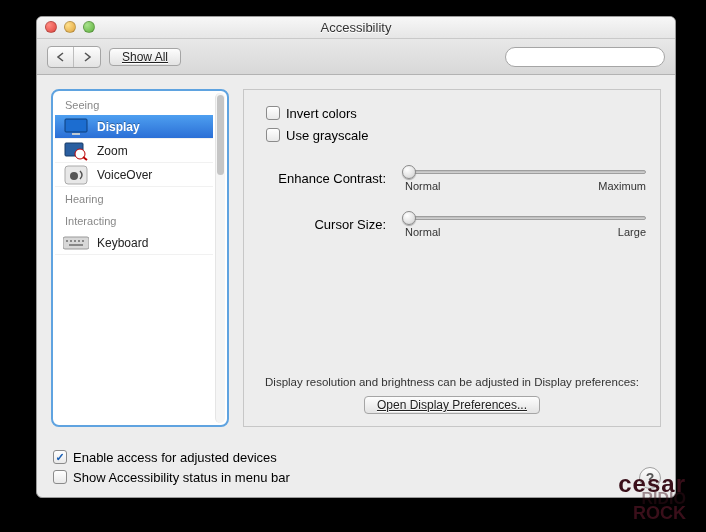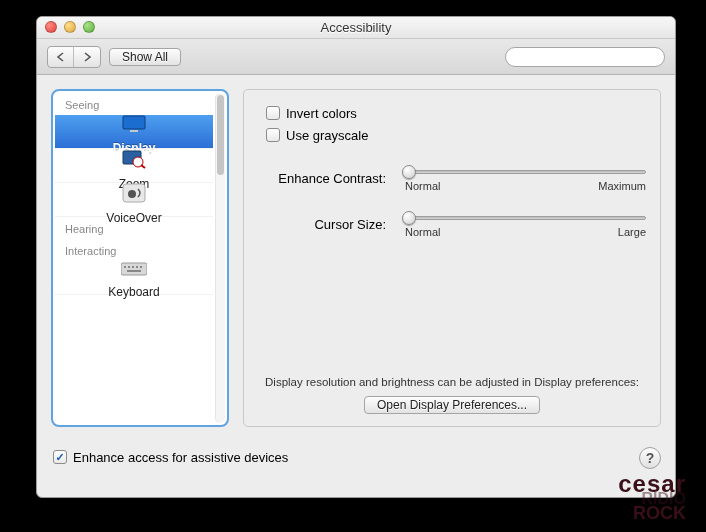--- a/index.html
+++ b/index.html
@@ -83,20 +83,21 @@
   .seg button:last-child { border-right:none; }
   .btn {
     height: 18px;
     padding: 0 12px;
     border: 1px solid #a5a5a5;
     border-radius: 4px;
     background: linear-gradient(#fdfdfd, #e3e3e3);
     font-size: 12px;
     color: #222;
     text-shadow: 0 1px 0 #fff;
+    text-decoration: underline;
   }
   .spacer { flex: 1; }
   .search {
     width: 160px;
     height: 20px;
     border: 1px solid #a5a5a5;
     border-radius: 10px;
     background: #fff;
     padding: 0 8px 0 24px;
     font-size: 12px;
@@ -147,40 +148,39 @@
   }
   .group-label {
     font-size: 11px;
     color: #888;
     padding: 6px 10px 4px 10px;
   }
   .sidebar-item {
     display: flex;
     align-items: center;
     gap: 8px;
-    height: 34px;
+    height: 24px;
     padding: 0 8px 0 8px;
     border-bottom: 1px solid #f1f1f1;
     margin-right: 12px;
-    flex-direction: column;
   }
   .sidebar-item.selected {
     background: linear-gradient(#4e9ff0, #2b6fd6);
     color: #fff;
   }
   .sidebar-item.selected .item-label { color: #fff; font-weight: bold; text-shadow: 0 -1px 0 rgba(0,0,0,0.3); }
   .sidebar-item .ico {
     width: 26px; height: 22px;
     display:flex;align-items:center;justify-content:center;
   }
   .item-label { font-size: 12px; color: #222; }
   .panel {
     flex: 1;
     border: 1px solid #c7c7c7;
-    border-radius: 5px;
+    border-radius: 0;
     background: #ededed;
     padding: 12px 14px;
     display: flex;
     flex-direction: column;
   }
   .check-row {
     display: flex;
     align-items: center;
     gap: 6px;
     height: 22px;
@@ -423,21 +423,25 @@
         <div class="hint">Display resolution and brightness can be adjusted in Display preferences:</div>
         <button class="btn">Open Display Preferences...</button>
       </div>
     </div>
 
   </div>
 
   <div class="bottom">
     <div class="check-row">
       <span class="chk checked"></span>
-      <span class="check-label">Enhance access for assistive devices</span>
+      <span class="check-label">Enable access for adjusted devices</span>
+    </div>
+    <div class="check-row">
+      <span class="chk"></span>
+      <span class="check-label">Show Accessibility status in menu bar</span>
     </div>
     <div class="help">?</div>
   </div>
 
 </div>
 
 <div class="watermark">
   <div class="l1">cesar</div>
   <div class="l2">RIDIO</div>
   <div class="l3">ROCK</div>

